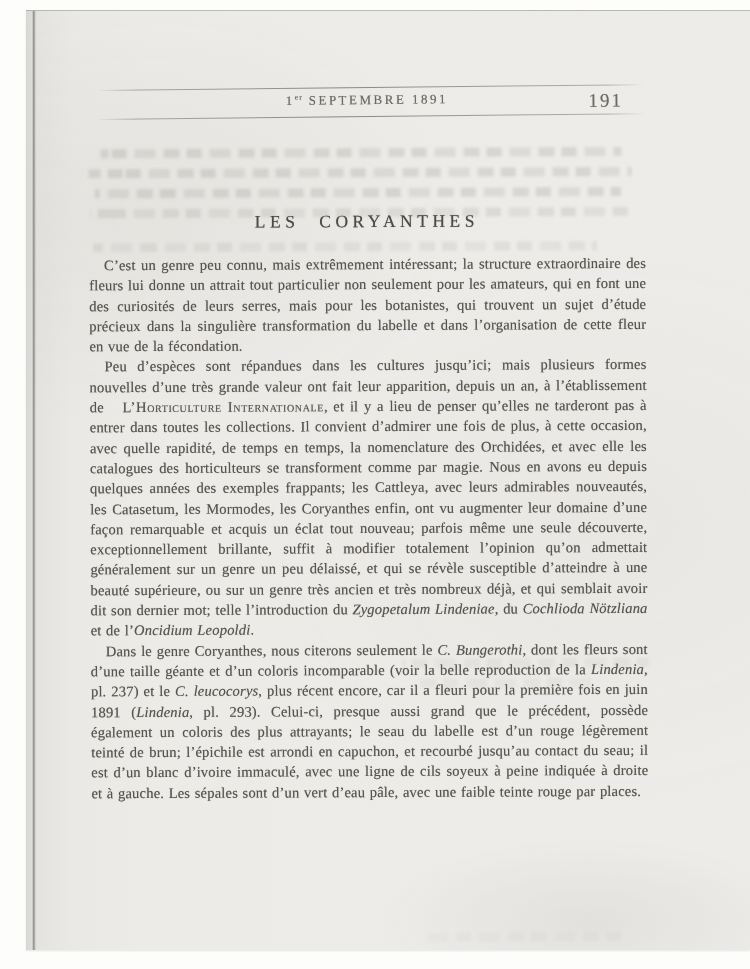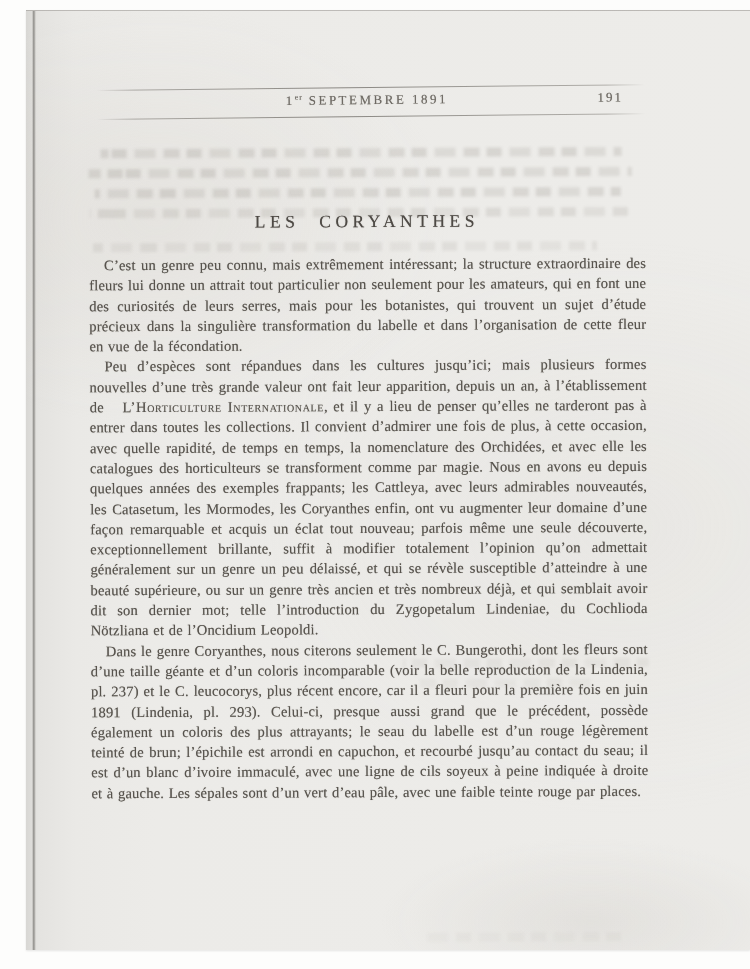--- a/index.html
+++ b/index.html
@@ -61,21 +61,21 @@
   }
   .head-row .date sup {
     font-size: 8px;
     letter-spacing: 1px;
     vertical-align: 5px;
   }
   .folio {
     position: absolute;
     top: 81px; right: 24px;
     color: #6e6a64;
-    font-size: 13px;
+    font-size: 19px;
     letter-spacing: 2px;
     text-shadow: 0 0 0.7px rgba(110,106,100,0.6);
   }
 
   
   .bleed { position: absolute; left: 62px; top: 0; width: 560px; }
   .bl {
     position: absolute;
     height: 9px;
     background: repeating-linear-gradient(90deg,
@@ -117,21 +117,21 @@
     width: 557px;
     color: #57534d;
     font-size: 14.6px;
     line-height: 20.3px;
     text-align: justify;
     letter-spacing: 0.15px;
     word-spacing: 0.8px;
     text-shadow: 0 0 0.75px rgba(87,83,77,0.55);
   }
   .body p { margin: 0; text-indent: 15px; }
-  .body .italic { }
+  .body .italic { font-style: italic; }
   .body .smallcaps { font-variant: small-caps; letter-spacing: 0.6px; margin-left: 13px; }
 </style>
 </head>
 <body>
 
 <div class="page">
   <div class="binding-edge"></div>
 
   <div class="content">
 

